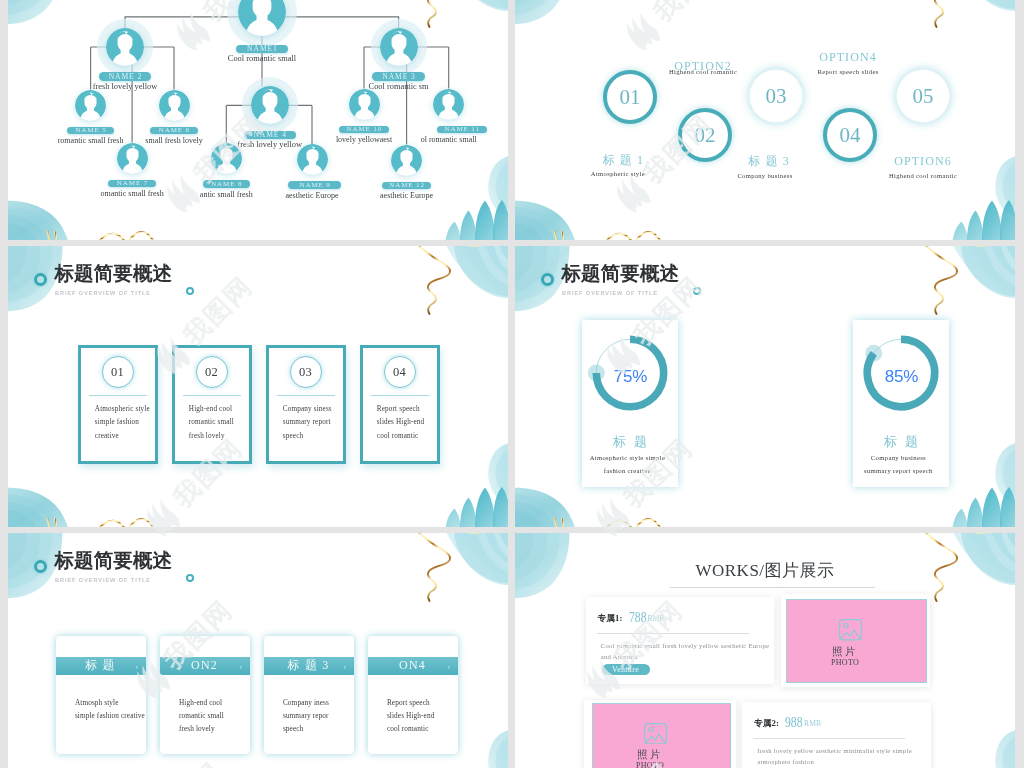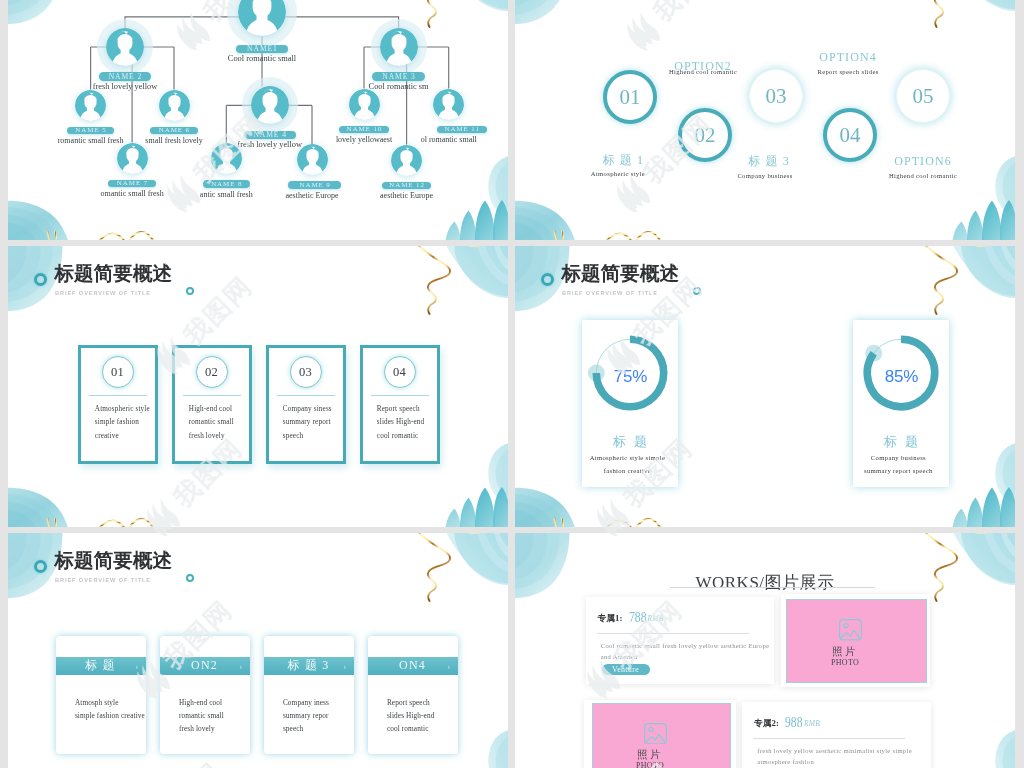--- a/index.html
+++ b/index.html
@@ -58,28 +58,28 @@
   .tc-tab{position:absolute;left:0;top:21px;width:90px;height:17.5px;
           background:linear-gradient(180deg,#6ec2cd 0%,#4fb0bf 100%);
           display:flex;align-items:center;justify-content:center;color:#f2fafb;
           font-family:"Liberation Serif",serif;font-size:12px;letter-spacing:1.2px;}
   .tc-arrow{position:absolute;right:6px;top:3px;font-size:9px;color:#bfe6ec;line-height:12px;}
   .tc-lines{position:absolute;left:19.4px;top:59.6px;width:120px;
             font-family:"Liberation Serif",serif;font-size:7.3px;color:#3d4245;line-height:13px;letter-spacing:.1px;}
 
   
   .wk-title{position:absolute;left:0;top:26px;width:500px;text-align:center;
-            font-family:"Liberation Serif",serif;font-size:17px;color:#3c4145;letter-spacing:.5px;margin-top:12px;}
+            font-family:"Liberation Serif",serif;font-size:17px;color:#3c4145;letter-spacing:.5px;}
   .wk-rule{position:absolute;top:54px;height:1px;background:#d5d8da;}
   .wk-card{position:absolute;background:#fff;box-shadow:0 1px 7px rgba(0,0,0,.10);}
   .wk-ph{position:absolute;border:1px solid #9fd2dc;background:#f9a8d4;}
   .wk-lbl{position:absolute;font-family:"Liberation Serif",serif;font-weight:700;font-size:8.8px;color:#34383b;letter-spacing:0;}
   .wk-price{position:absolute;font-family:"Liberation Serif",serif;font-size:15px;color:#7ac0ce;
             transform:scaleX(.78);transform-origin:left top;}
-  .wk-unit{position:absolute;font-family:"Liberation Serif",serif;font-size:7.6px;color:#9ccdd8;letter-spacing:.1px;font-style:italic;}
+  .wk-unit{position:absolute;font-family:"Liberation Serif",serif;font-size:7.6px;color:#9ccdd8;letter-spacing:.1px;}
   .wk-hr{position:absolute;height:1px;background:#dcdfe0;}
   .wk-body{position:absolute;font-family:"Liberation Serif",serif;font-size:6.6px;
            color:#8b9093;line-height:11.6px;letter-spacing:.3px;}
   .wk-btn{position:absolute;border-radius:6px;background:#5fb9c7;color:#f0fafc;
           font-family:"Liberation Serif",serif;font-size:8px;letter-spacing:.3px;
           display:flex;align-items:center;justify-content:center;}
   .wk-cn{position:absolute;left:-11px;top:44.8px;width:100%;text-align:center;font-size:10.5px;color:#42474a;letter-spacing:2.5px;line-height:12px;}
   .wk-en{position:absolute;left:-11px;top:57.5px;width:100%;text-align:center;font-size:8px;color:#42474a;
          font-family:"Liberation Serif",serif;letter-spacing:.3px;line-height:10px;}
   .wk-icon{position:absolute;left:50%;margin-left:-17px;top:19.4px;width:23px;height:21.4px;}

